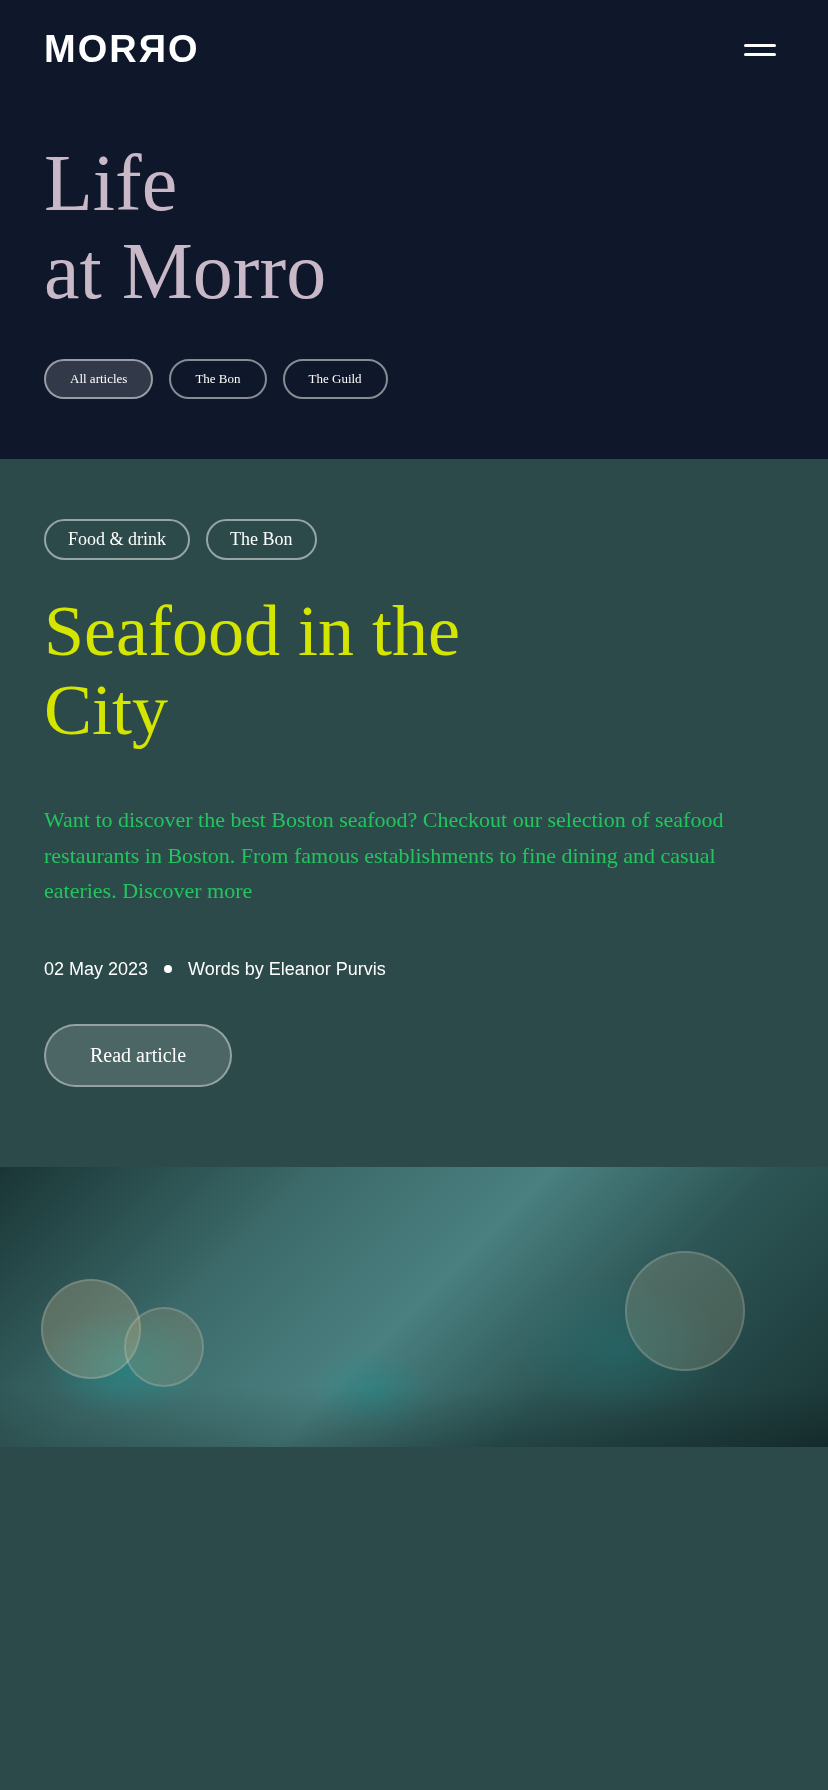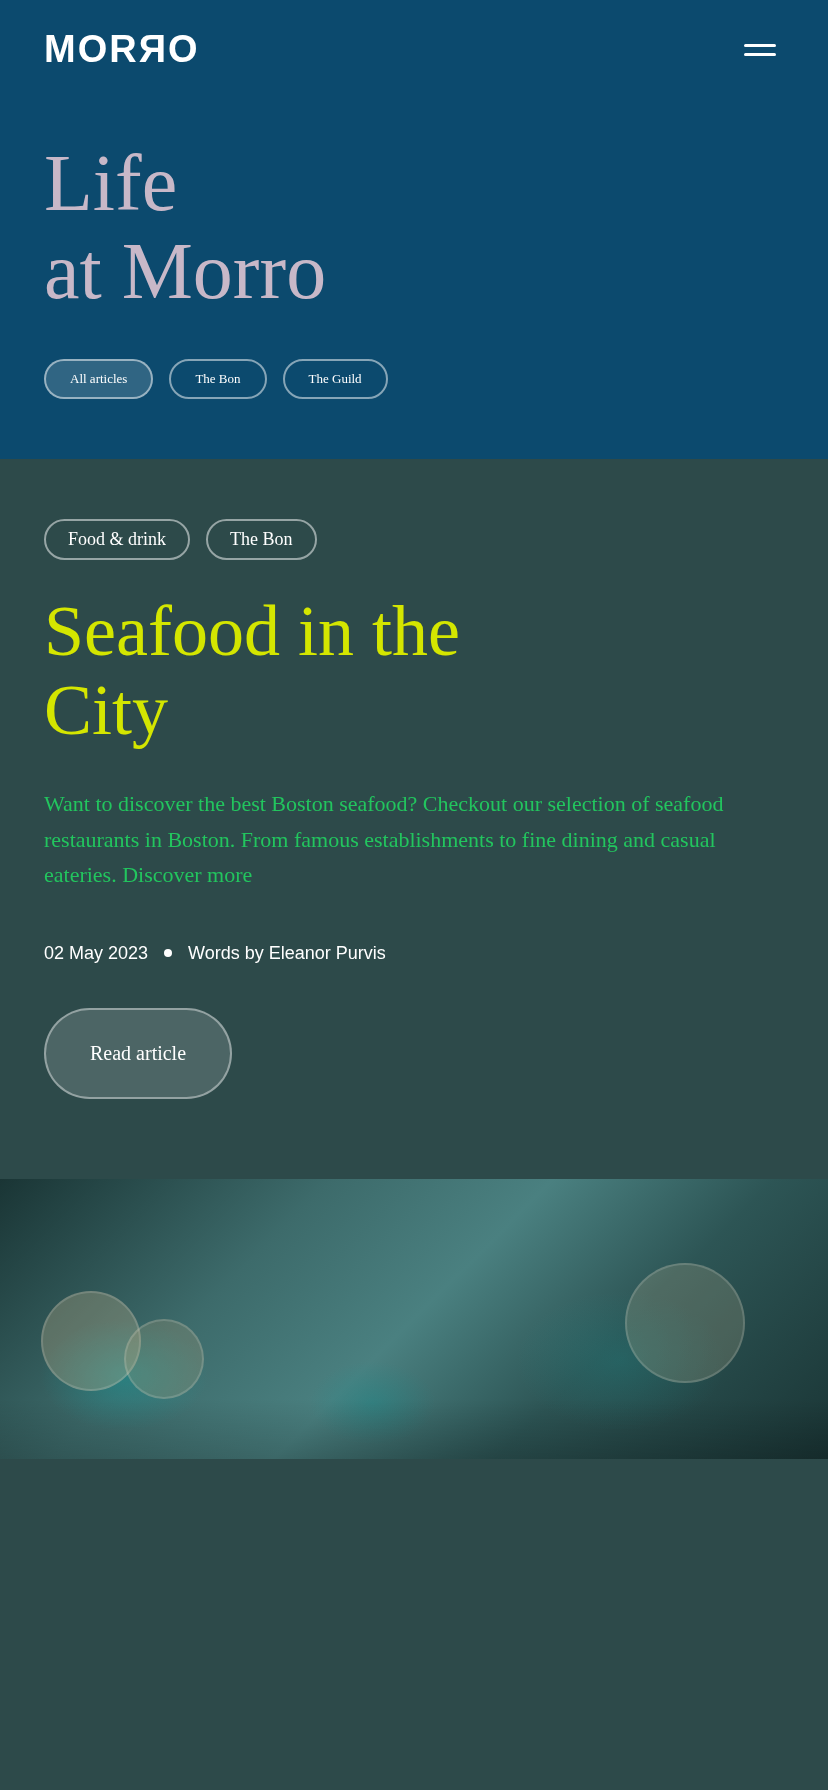--- a/index.html
+++ b/index.html
@@ -11,21 +11,21 @@
     body {
       font-family: Georgia, 'Times New Roman', serif;
       width: 828px;
       min-height: 1790px;
       overflow-x: hidden;
       background: #2d4a4a;
     }
 
     
     .hero-section {
-      background-color: #0c4a6e;
+      background-color: #0f172a;
       padding: 0 0 60px 0;
       min-height: 420px;
     }
 
     .navbar {
       display: flex;
       justify-content: space-between;
       align-items: center;
       padding: 28px 44px 28px 44px;
     }
@@ -113,21 +113,21 @@
       cursor: pointer;
       font-family: Georgia, serif;
     }
 
     .article-title {
       color: #d4e600;
       font-size: 72px;
       font-weight: 400;
       line-height: 1.1;
       font-family: Georgia, serif;
-      margin-bottom: 36px;
+      margin-bottom: 52px;
     }
 
     .article-excerpt {
       color: #22c55e;
       font-size: 22px;
       line-height: 1.6;
       margin-bottom: 51px;
       font-family: Georgia, serif;
       max-width: 680px;
     }
@@ -147,21 +147,21 @@
       height: 8px;
       background: #ffffff;
       border-radius: 50%;
       flex-shrink: 0;
     }
 
     .read-article-btn {
       background: rgba(255,255,255,0.15);
       border: 2px solid rgba(255,255,255,0.4);
       border-radius: 50px;
-      padding: 32px 44px;
+      padding: 18px 44px;
       color: #ffffff;
       font-size: 20px;
       cursor: pointer;
       font-family: Georgia, serif;
     }
 
     
     .image-section {
       background-color: #2d4a4a;
       height: 280px;

